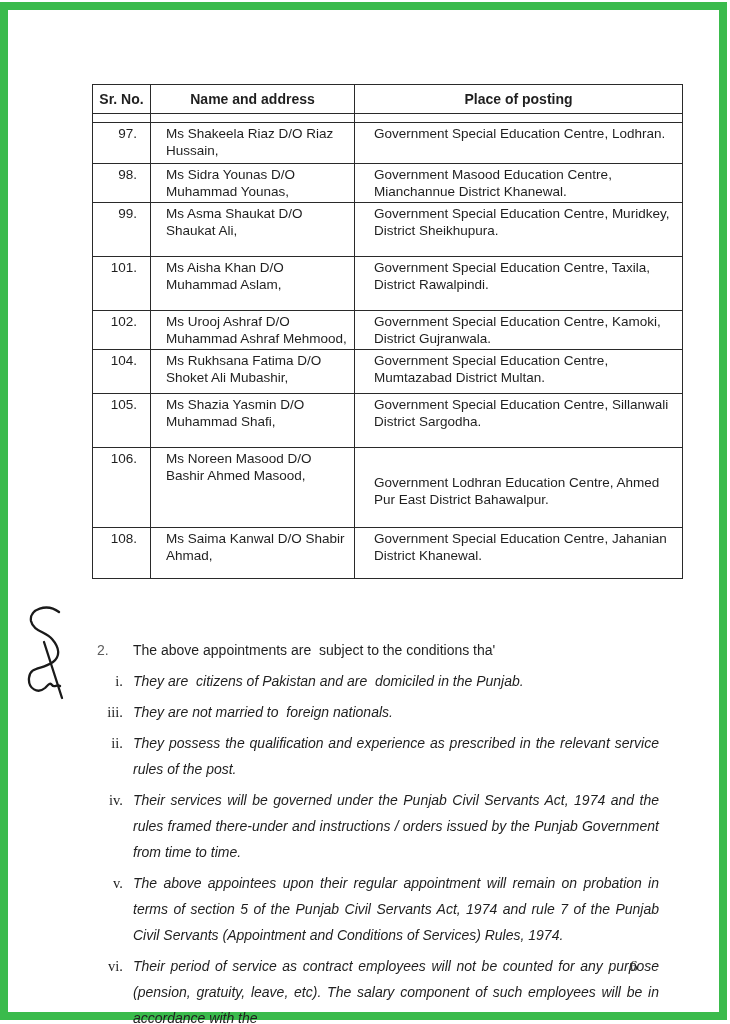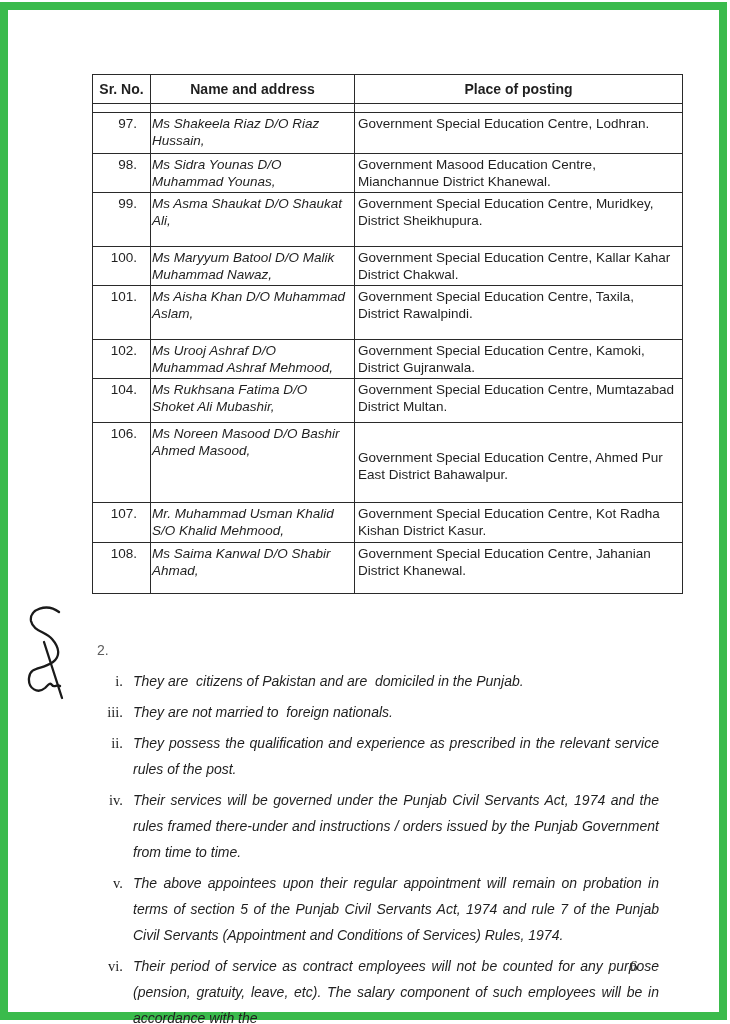--- a/index.html
+++ b/index.html
@@ -7,36 +7,36 @@
     width:730px; height:1024px; position:relative; overflow:hidden;
     background:#ffffff; color:#1f1f1f;
     font-family:"Liberation Sans", sans-serif;
   }
   .frame {
     position:absolute; top:2px; left:0; right:3px; bottom:4px;
     border:8px solid #3abb4c;
   }
   
   table.post-table {
-    position:absolute; left:92px; top:74px; width:590px;
+    position:absolute; left:92px; top:84px; width:590px;
     border-collapse:collapse; table-layout:fixed;
   }
   .post-table td, .post-table th {
     border:1.6px solid #2a2a2a; vertical-align:top;
     padding:2px 6px; font-size:13.5px; line-height:17px;
     overflow:hidden;
   }
   .post-table th {
     font-weight:bold; font-size:14px; text-align:center; vertical-align:middle;
     height:24px; line-height:15px;
   }
   .post-table th.h-sr { text-align:center; }
   td.sr   { text-align:right; padding-right:13px; }
-  td.name { padding-left:1px;font-style:italic;  }
-  td.place{ padding-left:3px;  }
+  td.name { padding-left:15px;  }
+  td.place{ padding-left:19px;  }
   tr.spacer td { height:8px; padding:0; }
   tr.r97  td { height:36px; } tr.r98  td { height:34px; }
   tr.r99  td { height:49px; } tr.r100 td { height:34px; }
   tr.r101 td { height:49px; } tr.r102 td { height:34px; }
   tr.r103 td { height:44px; } tr.r104 td { height:39px; }
   tr.r105 td { height:49px; } tr.r106 td { height:51px; }
   tr.r107 td { height:35px; } tr.r108 td { height:46px; }
   tr.r106 td.place { padding-top:26px; }
   
   .conds {
@@ -91,66 +91,62 @@
   <tr class="r98">
     <td class="sr">98.</td>
     <td class="name">Ms Sidra Younas D/O Muhammad Younas,</td>
     <td class="place">Government Masood Education Centre,  Mianchannue District Khanewal.</td>
   </tr>
   <tr class="r99">
     <td class="sr">99.</td>
     <td class="name">Ms Asma Shaukat D/O Shaukat Ali,</td>
     <td class="place">Government Special Education Centre, Muridkey, District Sheikhupura.</td>
   </tr>
-  <tr class="r100">
-    <td class="sr">100.</td>
-    <td class="name">Ms Maryyum Batool D/O Malik Muhammad Nawaz,</td>
-    <td class="place">Government Special Education Centre, Kallar Kahar District Chakwal.</td>
-  </tr>
   <tr class="r101">
     <td class="sr">101.</td>
     <td class="name">Ms Aisha Khan D/O Muhammad Aslam,</td>
     <td class="place">Government Special Education Centre, Taxila, District Rawalpindi.</td>
   </tr>
   <tr class="r102">
     <td class="sr">102.</td>
     <td class="name">Ms Urooj Ashraf D/O Muhammad Ashraf Mehmood,</td>
     <td class="place">Government Special Education Centre, Kamoki, District Gujranwala.</td>
   </tr>
   <tr class="r104">
     <td class="sr">104.</td>
     <td class="name">Ms Rukhsana Fatima D/O Shoket Ali Mubashir,</td>
     <td class="place">Government Special Education Centre, Mumtazabad District Multan.</td>
   </tr>
+  <tr class="r105">
+    <td class="sr">105.</td>
+    <td class="name">Ms Shazia Yasmin D/O Muhammad Shafi,</td>
+    <td class="place">Government Special Education Centre, Sillanwali District Sargodha.</td>
+  </tr>
   <tr class="r106">
     <td class="sr">106.</td>
     <td class="name">Ms Noreen Masood D/O Bashir Ahmed Masood,</td>
-    <td class="place">Government Special Education Centre, Ahmed Pur East District Bahawalpur.</td>
-  </tr>
-  <tr class="r107">
-    <td class="sr">107.</td>
-    <td class="name">Mr. Muhammad Usman Khalid S/O Khalid Mehmood,</td>
-    <td class="place">Government Special Education Centre, Kot Radha Kishan District Kasur.</td>
+    <td class="place">Government Lodhran Education Centre, Ahmed Pur East District Bahawalpur.</td>
   </tr>
   <tr class="r108">
     <td class="sr">108.</td>
     <td class="name">Ms Saima Kanwal D/O Shabir Ahmad,</td>
     <td class="place">Government Special Education Centre, Jahanian District Khanewal.</td>
   </tr>
 </tbody>
   </table>
 
 <svg class="sig" width="62" height="98" viewBox="0 0 62 98">
   <path d="M40,7 C28,-2 10,4 12,16 C14,26 27,27 33,34 C40,42 42,51 34,57 C23,65 11,61 10,73 C9,84 19,89 26,83 C29,80 31,77 33,80 C35,83 38,79 41,81" fill="none" stroke="#1a1a1a" stroke-width="2.3" stroke-linecap="round"></path>
   <path d="M25,37 L43,93" fill="none" stroke="#1a1a1a" stroke-width="2.3" stroke-linecap="round"></path>
 </svg>
 
 <div class="conds">
   <div class="intro-row">
     <span class="cnum">2.</span>
+    <span class="intro-text">The above appointments are  subject to the conditions tha'</span>
   </div>
   <div class="item">
     <span class="rnum">i.</span>
     <span class="itext">They are  citizens of Pakistan and are  domiciled in the Punjab.</span>
   </div>
   <div class="item">
     <span class="rnum">iii.</span>
     <span class="itext">They are not married to  foreign nationals.</span>
   </div>
   <div class="item">

